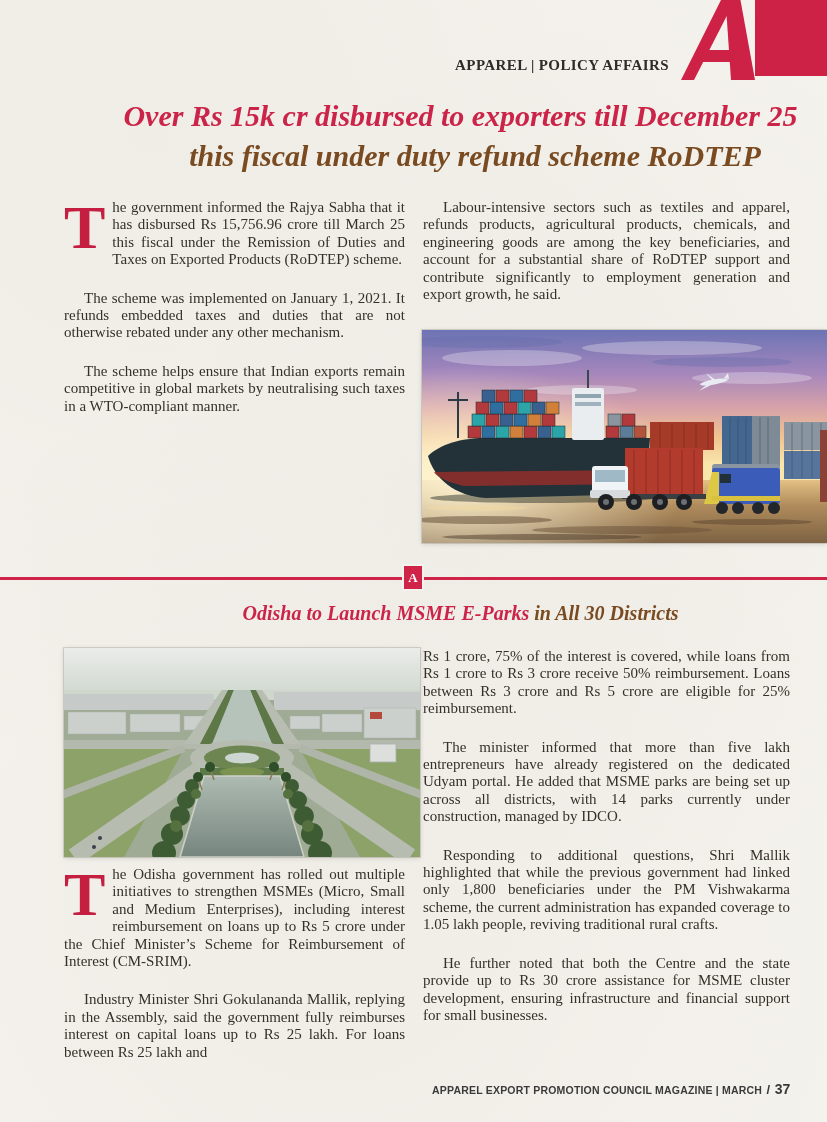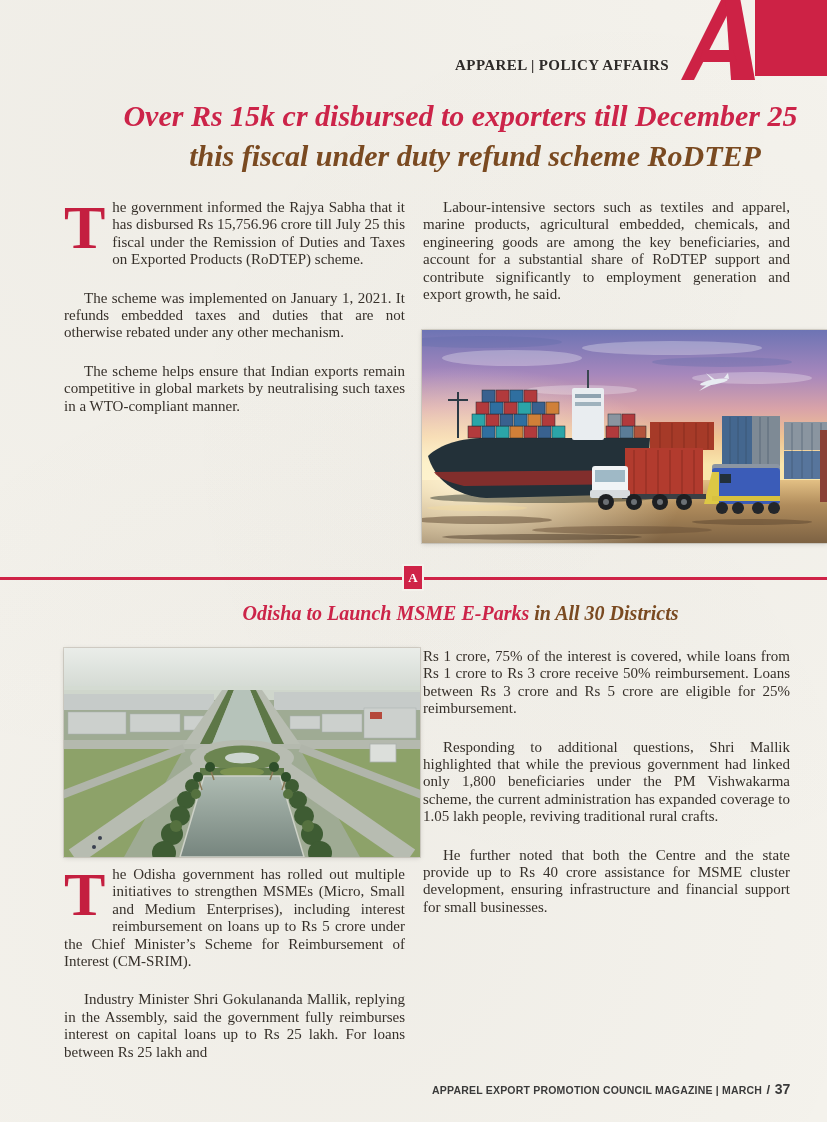--- a/index.html
+++ b/index.html
@@ -64,28 +64,28 @@
     <polygon points="22,50 52,50 56,62 18,62" fill="#cd2245"></polygon>
   </svg>
 
   <div class="abs headline h1">
     <span class="l1">Over Rs 15k cr disbursed to exporters till December 25</span>
     <span class="l2">this fiscal under duty refund scheme RoDTEP</span>
   </div>
 
   <div class="abs col a1-left">
     <p class="first">
-      <span class="dropcap">T</span><span>he government informed the Rajya Sabha that it has disbursed Rs 15,756.96 crore till July 25 this fiscal under the Remission of Duties and Taxes on Exported Products (RoDTEP) scheme.</span>
+      <span class="dropcap">T</span><span>he government informed the Rajya Sabha that it has disbursed Rs 15,756.96 crore till March 25 this fiscal under the Remission of Duties and Taxes on Exported Products (RoDTEP) scheme.</span>
     </p>
     <p>The scheme was implemented on January 1, 2021. It refunds embedded taxes and duties that are not otherwise rebated under any other mechanism.</p>
     <p>The scheme helps ensure that Indian exports remain competitive in global markets by neutralising such taxes in a WTO-compliant manner.</p>
   </div>
 
   <div class="abs col a1-right">
-    <p>Labour-intensive sectors such as textiles and apparel, marine products, agricultural embedded, chemicals, and engineering goods are among the key beneficiaries, and account for a substantial share of RoDTEP support and contribute significantly to employment generation and export growth, he said.</p>
+    <p>Labour-intensive sectors such as textiles and apparel, refunds products, agricultural products, chemicals, and engineering goods are among the key beneficiaries, and account for a substantial share of RoDTEP support and contribute significantly to employment generation and export growth, he said.</p>
   </div>
 
   <div class="abs photo photo1" role="img" aria-label="Container ship, container truck and freight train loaded with cargo containers at a port during sunset, airplane flying above">
     <svg width="405" height="213" viewBox="0 0 405 213" preserveAspectRatio="none">
       <defs>
         <linearGradient id="sky1" x1="0" y1="0" x2="0" y2="1">
           <stop offset="0" stop-color="#6d74b4"></stop>
             <stop offset="0.28" stop-color="#a687bc"></stop>
           <stop offset="0.5" stop-color="#d9a3a8"></stop>
             <stop offset="0.68" stop-color="#f0c492"></stop>
@@ -336,22 +336,23 @@
 
   <div class="abs col a2-left">
     <p class="first">
       <span class="dropcap">T</span><span>he Odisha government has rolled out multiple initiatives to strengthen MSMEs (Micro, Small and Medium Enterprises), including interest reimbursement on loans up to Rs 5 crore under the Chief Minister’s Scheme for Reimbursement of Interest (CM-SRIM).</span>
     </p>
     <p>Industry Minister Shri Gokulananda Mallik, replying in the Assembly, said the government fully reimburses interest on capital loans up to Rs 25 lakh. For loans between Rs 25 lakh and</p>
   </div>
 
   <div class="abs col a2-right">
     <p class="first">Rs 1 crore, 75% of the interest is covered, while loans from Rs 1 crore to Rs 3 crore receive 50% reimbursement. Loans between Rs 3 crore and Rs 5 crore are eligible for 25% reimbursement.</p>
+    <p>The minister informed that more than five lakh entrepreneurs have already registered on the dedicated Udyam portal. He added that MSME parks are being set up across all districts, with 14 parks currently under construction, managed by IDCO.</p>
     <p>Responding to additional questions, Shri Mallik highlighted that while the previous government had linked only 1,800 beneficiaries under the PM Vishwakarma scheme, the current administration has expanded coverage to 1.05 lakh people, reviving traditional rural crafts.</p>
-    <p>He further noted that both the Centre and the state provide up to Rs 40 crore assistance for MSME cluster development, ensuring infrastructure and financial support for small businesses.</p>
+    <p>He further noted that both the Centre and the state provide up to Rs 30 crore assistance for MSME cluster development, ensuring infrastructure and financial support for small businesses.</p>
   </div>
 
   <div class="abs footer">
     <span class="label">APPAREL EXPORT PROMOTION COUNCIL MAGAZINE | MARCH</span>
     <span class="sep">/</span>
     <span class="num">37</span>
   </div>
 
 </div>
 

